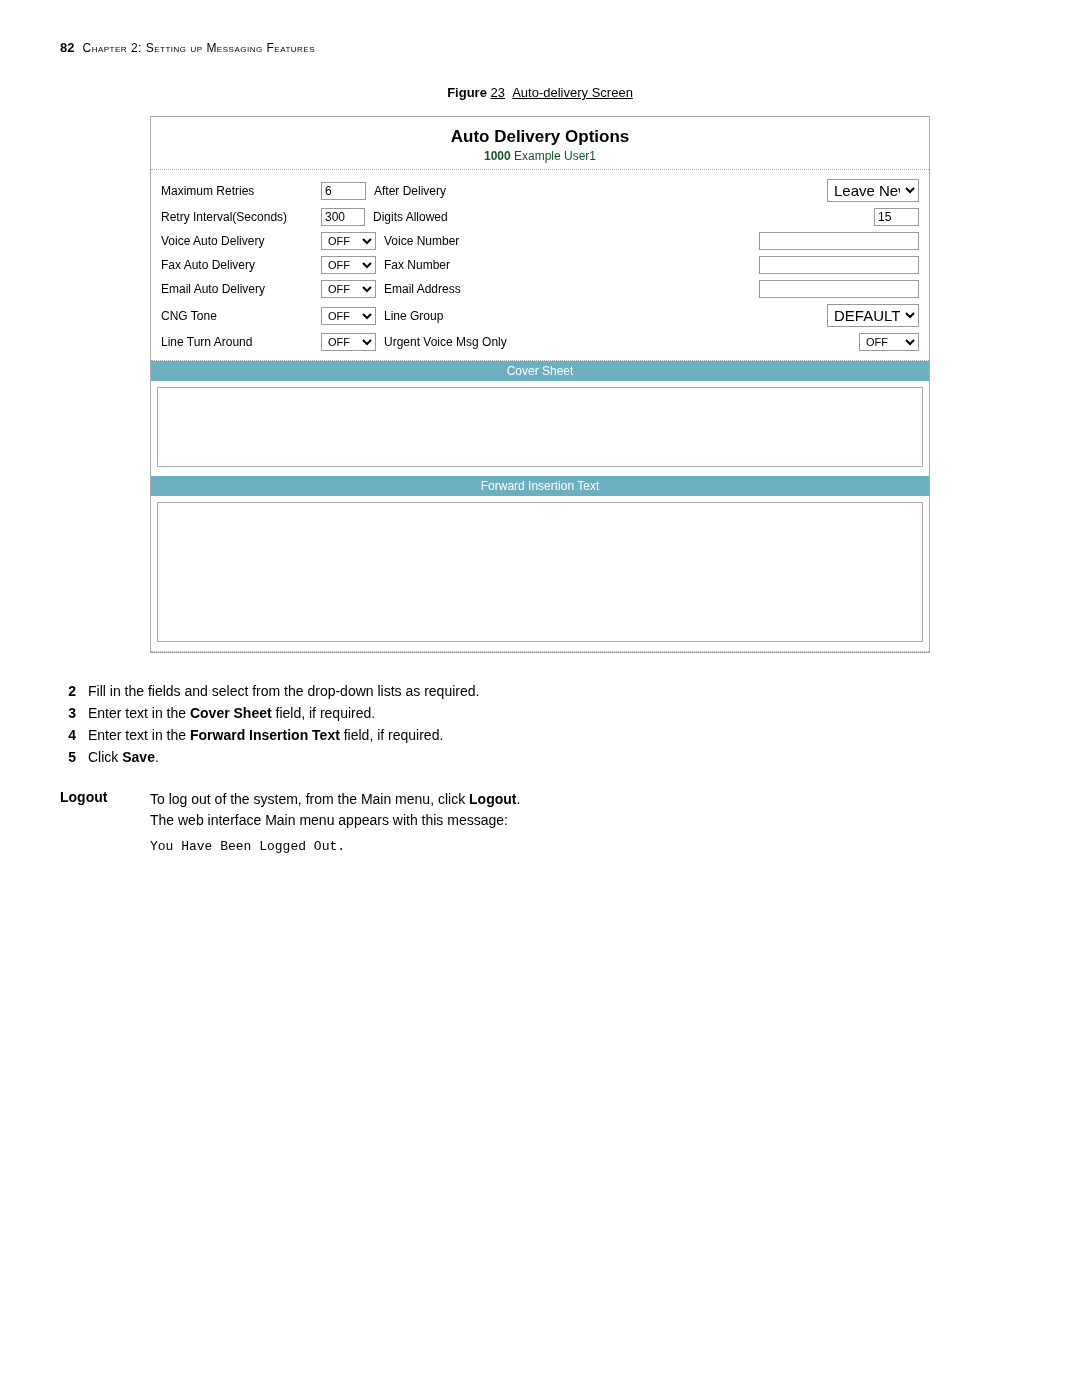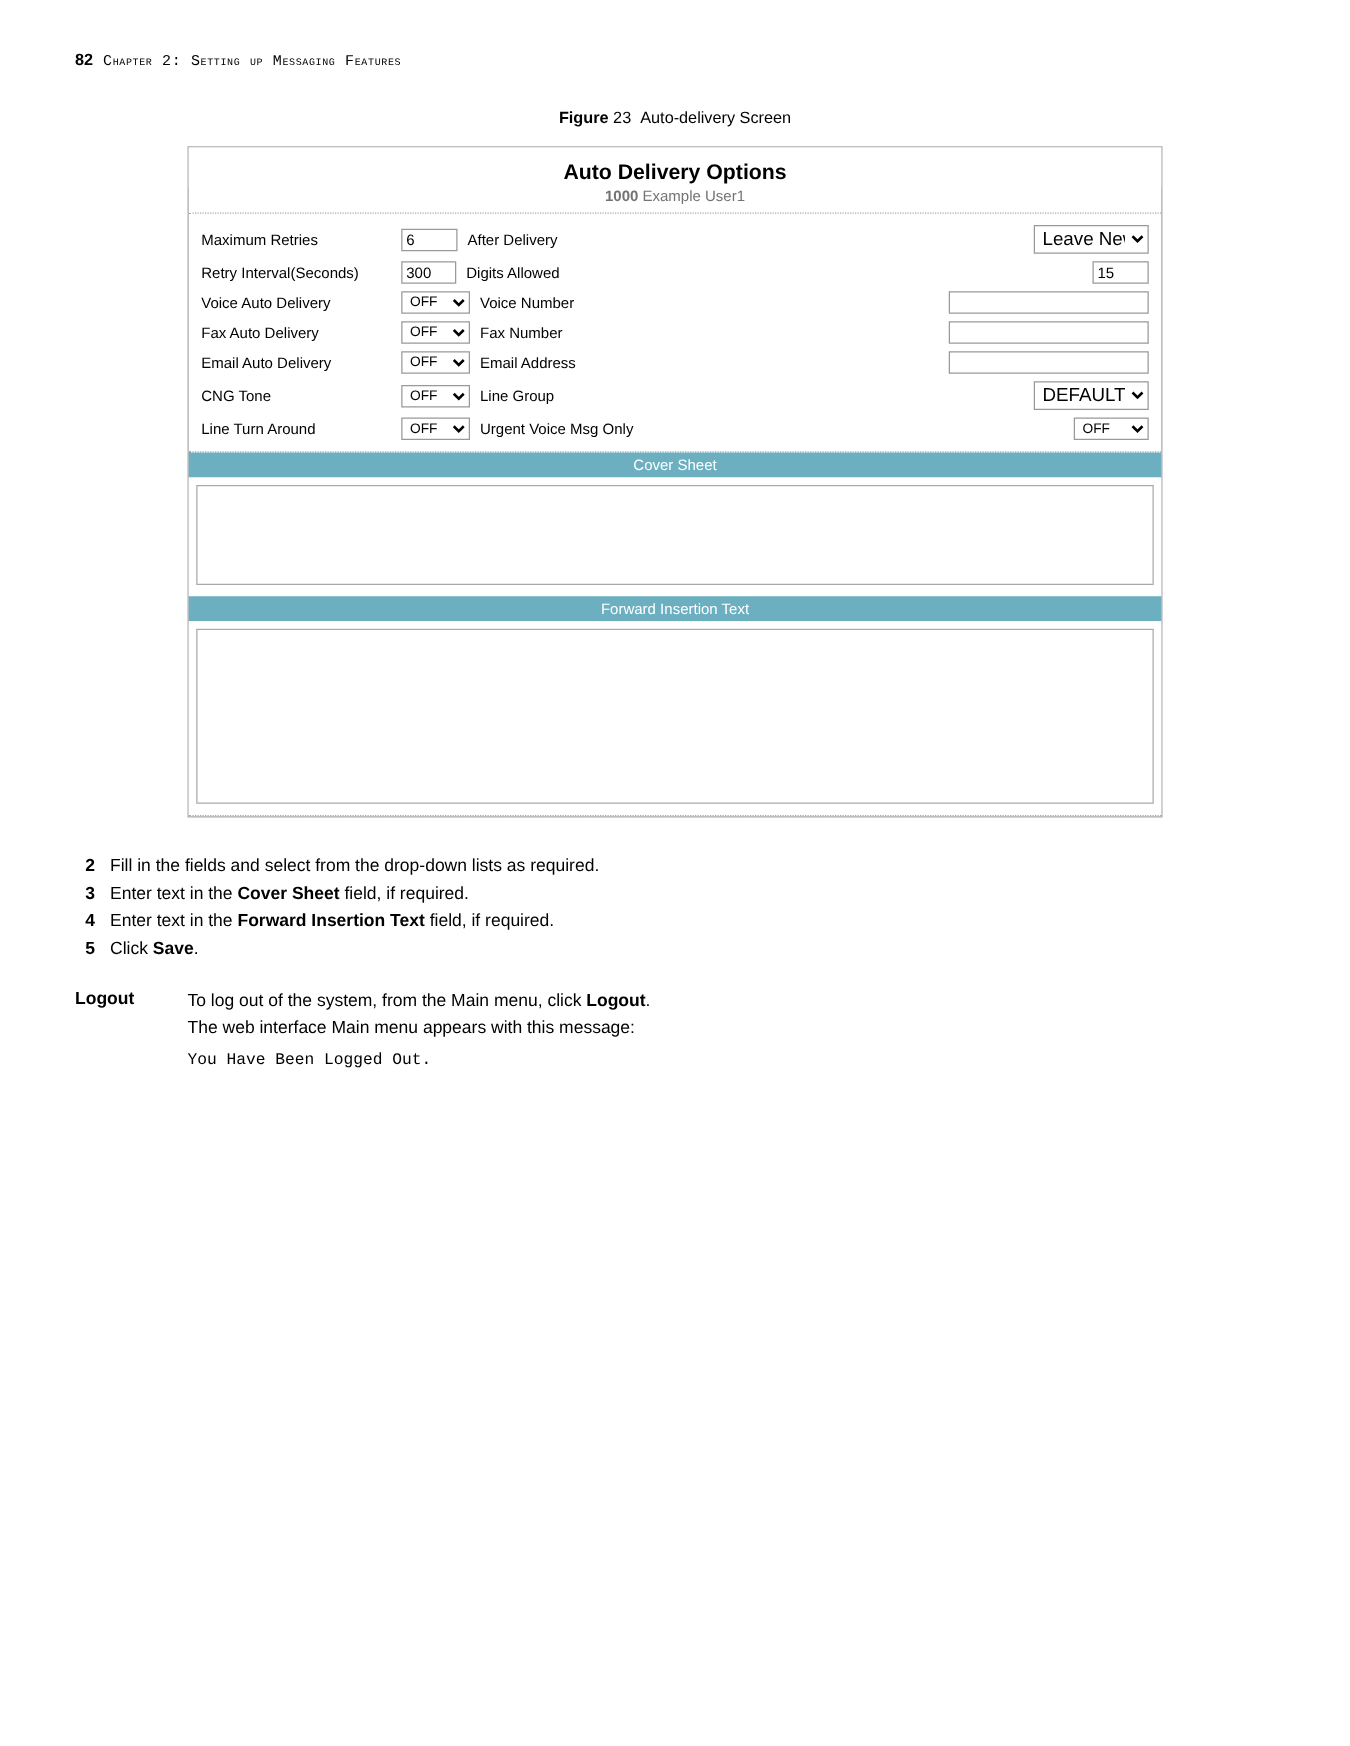--- a/index.html
+++ b/index.html
@@ -21,50 +21,49 @@
       font-size: 12px;
     }
     .page-number {
       font-weight: bold;
       font-size: 13px;
     }
     .chapter-title {
       font-variant: small-caps;
       font-size: 12px;
       letter-spacing: 0.5px;
-      font-family: Liberation Mono, monospace;
     }
 
     .figure-caption {
       text-align: center;
       font-size: 13px;
       margin-bottom: 16px;
     }
-    .figure-caption span { font-weight: normal; }
+    .figure-caption span { font-weight: normal; text-decoration: underline; }
 
     .screen-box {
       border: 1px solid #aaa;
       padding: 0;
       width: 780px;
       margin: 0 auto 30px auto;
     }
 
     .screen-title {
       text-align: center;
       font-size: 17px;
       font-weight: bold;
       padding: 10px 0 2px 0;
       background: #fff;
     }
 
     .screen-subtitle {
       text-align: center;
       font-size: 12px;
       padding-bottom: 6px;
-      color: #737373;
+      color: #14532d;
       border-bottom: 1px dotted #aaa;
     }
     .screen-subtitle .user-ext { font-weight: bold; }
 
     .fields-area {
       padding: 6px 10px;
       border-bottom: 1px dotted #aaa;
     }
 
     .field-row {

